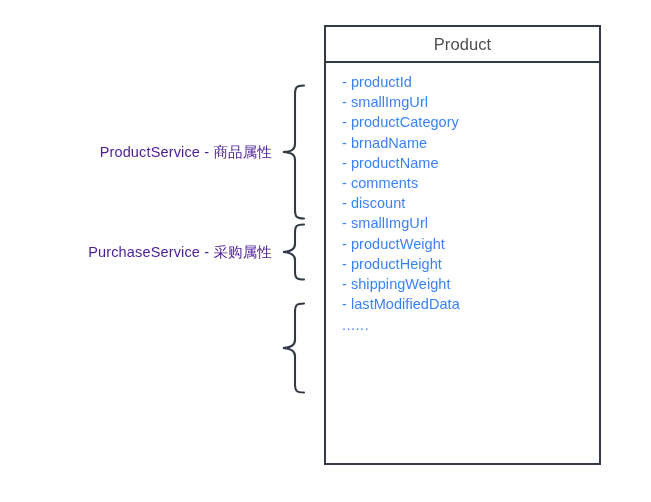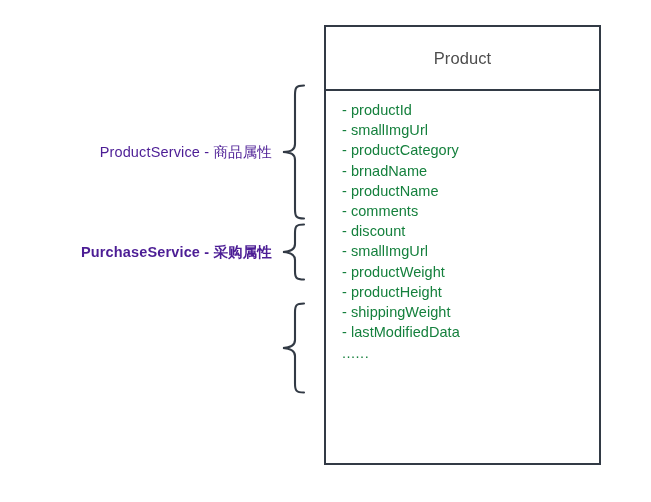--- a/index.html
+++ b/index.html
@@ -29,60 +29,60 @@
     position: absolute;
     left: 324px;
     top: 25px;
     width: 277px;
     height: 440px;
     border: 2px solid #323a45;
     box-sizing: border-box;
     background: #ffffff;
   }
   .class-header {
-    height: 64px;
+    height: 36px;
     border-bottom: 2px solid #323a45;
     box-sizing: border-box;
     display: flex;
     align-items: center;
     justify-content: center;
   }
   .class-title {
     font-size: 16.5px;
     color: #4d4d4d;
     letter-spacing: 0.1px;
   }
   .class-attrs {
     padding: 9px 0 0 16px;
     box-sizing: border-box;
   }
   .attr-row {
     font-size: 14.5px;
     line-height: 20.2px;
-    color: #15803d;
+    color: #3b82f6;
     white-space: pre;
     letter-spacing: 0.05px;
   }
   .attr-row.ellipsis {
     font-size: 14.5px;
     line-height: 23px;
     letter-spacing: 0.5px;
   }
 
   
   .group-label {
     position: absolute;
     right: 379px;       
     font-size: 14.5px;
     color: #4c1d95;
     white-space: nowrap;
     letter-spacing: 0.15px;
   }
   .group-label.g1 { top: 143px; }
-  .group-label.g2 { top: 243px; font-weight: bold; }
+  .group-label.g2 { top: 243px; }
   .group-label.g3 { top: 339px; }
 
   
   .brace {
     position: absolute;
     left: 278px;
   }
   .brace svg { display: block; }
 </style>
 </head>

